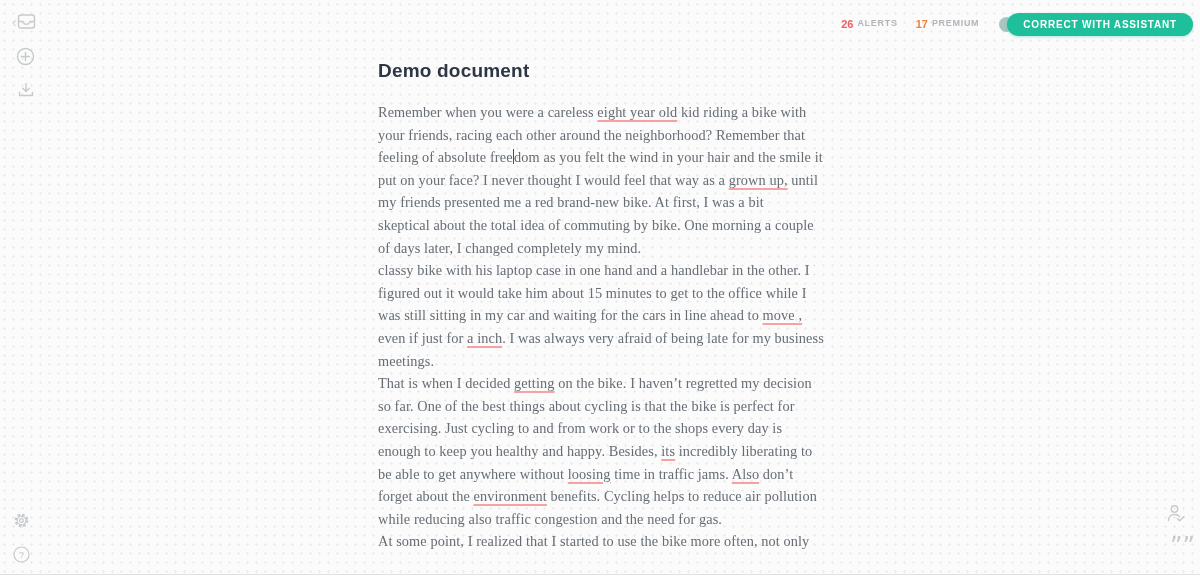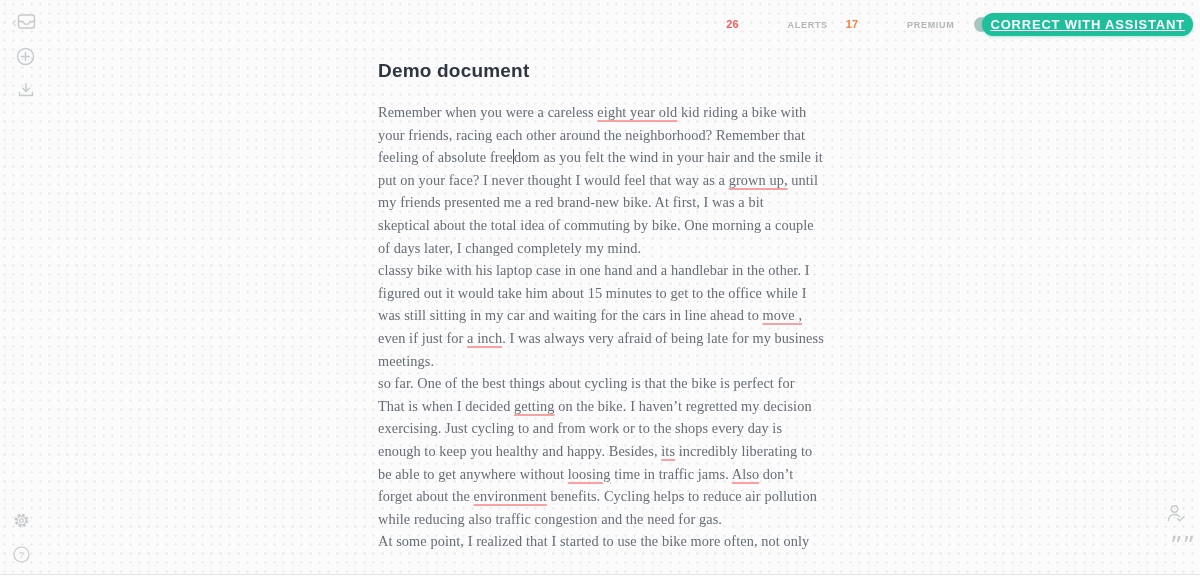--- a/index.html
+++ b/index.html
@@ -28,38 +28,37 @@
   
   .rail-icon { position: absolute; color: #c7cacd; cursor: pointer; }
   .rail-icon svg { display: block; }
   .back-chevron { left: 12px; top: 15px; font-size: 14px; color: #cfd2d4; line-height: 14px; }
 
   
   .topbar {
     position: absolute; top: 12px; right: 7px; height: 24px;
     display: flex; align-items: center;
   }
-  .stat { display: flex; align-items: flex-end; margin-right: 18px; gap: 45px; }
+  .stat { display: flex; align-items: flex-start; margin-right: 18px; }
   .stat .num { font-size: 11px; font-weight: bold; margin-right: 4px; }
   .stat .lbl { font-size: 9px; color: #b2b6ba; letter-spacing: 0.7px; font-weight: bold; }
   .num-alerts { color: #f25c5c; }
   .num-premium { color: #f0823c; }
   .assistant-wrap { position: relative; margin-left: 10px; }
   .toggle-knob {
     position: absolute; left: -8px; top: 4px; width: 15px; height: 15px;
     border-radius: 50%; background: #a7c6bf; z-index: 0; cursor: pointer;
   }
   .assistant-btn {
     position: relative; z-index: 1;
     background: #1fbf9c; color: #ffffff; border: none; cursor: pointer;
-    height: 23px; padding: 0 8px; border-radius: 12px;
+    height: 23px; padding: 0 16px; border-radius: 12px;
     font-family: "Liberation Sans", sans-serif;
-    font-size: 13px; font-weight: bold; letter-spacing: 0.8px;
+    font-size: 10px; font-weight: bold; letter-spacing: 0.8px;
     box-shadow: 0 1px 3px rgba(31,191,156,0.35);
-    text-decoration: underline;
   }
 
   
   .doc { position: absolute; left: 378px; top: 60px; width: 560px; }
   .doc-title {
     font-size: 19px; font-weight: bold; color: #2e3543; letter-spacing: 0.2px;
     margin-bottom: 19px;
   }
   .doc-body { cursor: text; font-family: Liberation Serif, serif; }
   .line {
@@ -150,22 +149,22 @@
         <div class="line"><span>feeling of absolute free</span><span class="caret"></span><span>dom as you felt the wind in your hair and the smile it</span></div>
         <div class="line"><span>put on your face? I never thought I would feel that way as a </span><span class="underline">grown up,</span><span> until</span></div>
         <div class="line"><span>my friends presented me a red brand-new bike. At first, I was a bit</span></div>
         <div class="line"><span>skeptical about the total idea of commuting by bike. One morning a couple</span></div>
         <div class="line"><span>of days later, I changed completely my mind.</span></div>
         <div class="line"><span>classy bike with his laptop case in one hand and a handlebar in the other. I</span></div>
         <div class="line"><span>figured out it would take him about 15 minutes to get to the office while I</span></div>
         <div class="line"><span>was still sitting in my car and waiting for the cars in line ahead to </span><span class="underline">move ,</span></div>
         <div class="line"><span>even if just for </span><span class="underline">a inch</span><span>. I was always very afraid of being late for my business</span></div>
         <div class="line"><span>meetings.</span></div>
+        <div class="line"><span>That is when I decided </span><span class="underline">getting</span><span> on the bike. I haven’t regretted my decision</span></div>
         <div class="line"><span>so far. One of the best things about cycling is that the bike is perfect for</span></div>
-        <div class="line"><span>That is when I decided </span><span class="underline">getting</span><span> on the bike. I haven’t regretted my decision</span></div>
         <div class="line"><span>exercising. Just cycling to and from work or to the shops every day is</span></div>
         <div class="line"><span>enough to keep you healthy and happy. Besides, </span><span class="underline">its</span><span> incredibly liberating to</span></div>
         <div class="line"><span>be able to get anywhere without </span><span class="underline">loosing</span><span> time in traffic jams. </span><span class="underline">Also</span><span> don’t</span></div>
         <div class="line"><span>forget about the </span><span class="underline">environment</span><span> benefits. Cycling helps to reduce air pollution</span></div>
         <div class="line"><span>while reducing also traffic congestion and the need for gas.</span></div>
         <div class="line"><span>At some point, I realized that I started to use the bike more often, not only</span></div>
       </div>
   </div>
 
   <div class="rail-icon" style="left:1166px; top:503px;">

